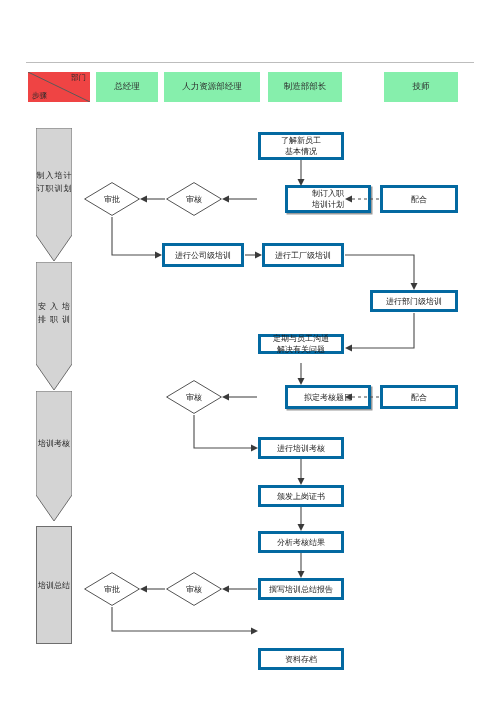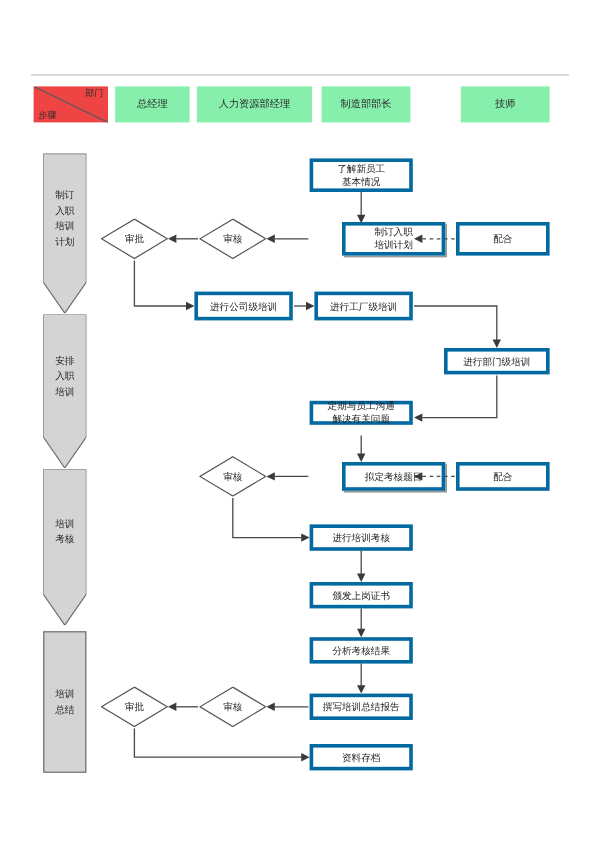--- a/index.html
+++ b/index.html
@@ -39,21 +39,21 @@
     position:absolute;left:4px;bottom:1px;font-size:7.5px;color:#2b2b2b;
   }
 
   
   .phase{
     position:absolute;left:36px;width:36px;
     background:#d4d4d4;border:1px solid #6e6e6e;box-sizing:border-box;
   }
   .phase-lbl{
     position:absolute;left:36px;width:36px;
-    display:flex;flex-direction:column;align-items:center;justify-content:center;
+    display:flex;align-items:center;justify-content:center;
     font-size:8px;line-height:13px;color:#222;text-align:center;
     pointer-events:none;
   }
   .phase-lbl span{display:block;}
 
   
   .node{
     position:absolute;box-sizing:border-box;
     border:3px solid #0369a1;background:#fff;
     display:flex;align-items:center;justify-content:center;
@@ -140,21 +140,21 @@
       <div class="node" style="left: 262px; top: 243px; width: 82px; height: 24px;">进行工厂级培训</div>
       <div class="node" style="left: 370px; top: 290px; width: 88px; height: 22px;">进行部门级培训</div>
       <div class="node" style="left: 258px; top: 334px; width: 86px; height: 20px;">定期与员工沟通
 解决有关问题</div>
       <div class="node shadow" style="left: 258px; top: 385px; width: 86px; height: 24px;">拟定考核题目</div>
       <div class="node" style="left: 380px; top: 385px; width: 78px; height: 24px;">配合</div>
       <div class="node" style="left: 258px; top: 437px; width: 86px; height: 22px;">进行培训考核</div>
       <div class="node" style="left: 258px; top: 485px; width: 86px; height: 22px;">颁发上岗证书</div>
       <div class="node" style="left: 258px; top: 531px; width: 86px; height: 22px;">分析考核结果</div>
       <div class="node" style="left: 258px; top: 578px; width: 86px; height: 22px;">撰写培训总结报告</div>
-      <div class="node" style="left: 258px; top: 620px; width: 86px; height: 22px;">资料存档</div>
+      <div class="node" style="left: 258px; top: 648px; width: 86px; height: 22px;">资料存档</div>
     </div>
   <div id="decision-layer">
       <div class="diamond" style="left: 166px; top: 182px; width: 56px; height: 34px;"><svg viewBox="0 0 56 34" width="56" height="34">
           <polygon points="28,0.6 55.4,17 28,33.4 0.6,17" fill="#ffffff" stroke="#555555" stroke-width="1"></polygon>
         </svg><div class="dtxt">审核</div></div>
       <div class="diamond" style="left: 84px; top: 182px; width: 56px; height: 34px;"><svg viewBox="0 0 56 34" width="56" height="34">
           <polygon points="28,0.6 55.4,17 28,33.4 0.6,17" fill="#ffffff" stroke="#555555" stroke-width="1"></polygon>
         </svg><div class="dtxt">审批</div></div>
       <div class="diamond" style="left: 166px; top: 380px; width: 56px; height: 34px;"><svg viewBox="0 0 56 34" width="56" height="34">
           <polygon points="28,0.6 55.4,17 28,33.4 0.6,17" fill="#ffffff" stroke="#555555" stroke-width="1"></polygon>

